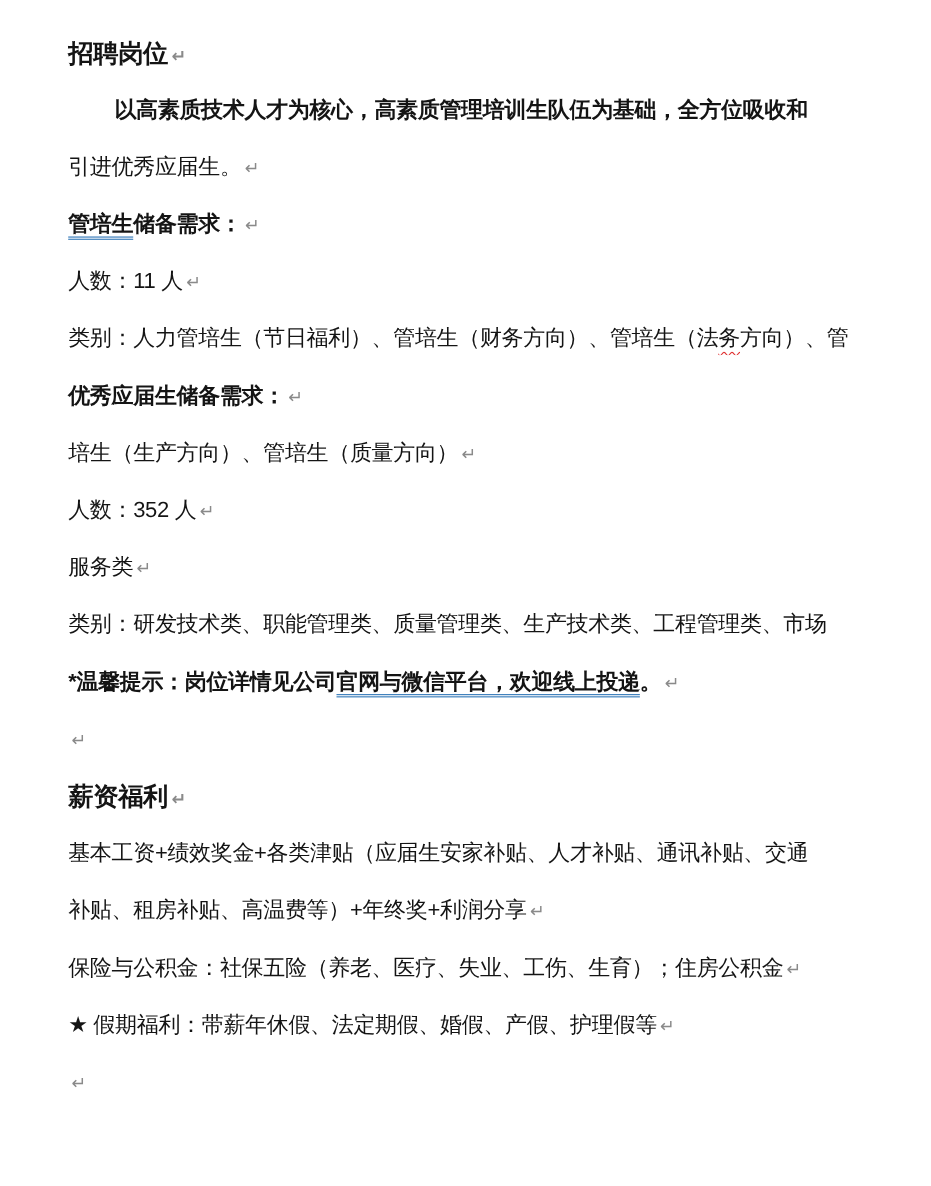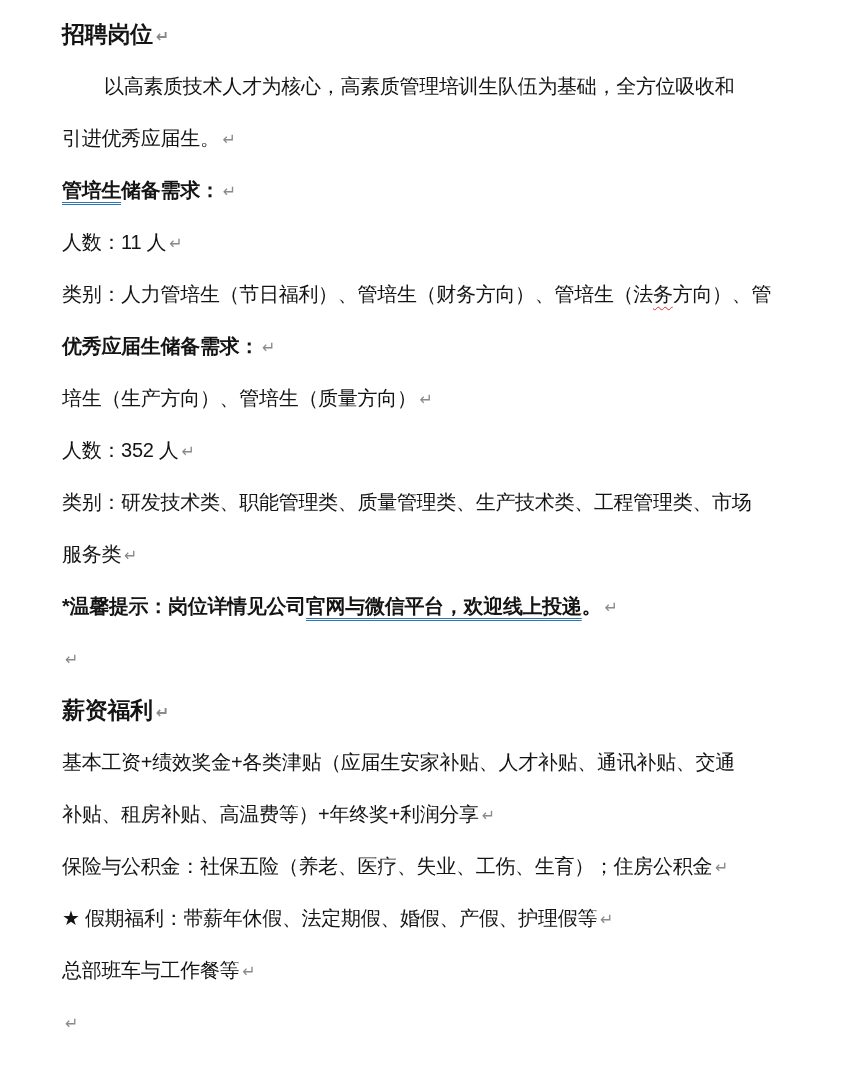--- a/index.html
+++ b/index.html
@@ -3,28 +3,28 @@
 <meta charset="utf-8">
 <style>
   html,body{margin:0;padding:0;background:#ffffff;}
   body{
     width:846px;height:1078px;overflow:hidden;
     font-family:"Liberation Sans","DejaVu Sans",sans-serif;
     color:#141414;
   }
   .page{
     width:846px;height:956px;box-sizing:border-box;
-    padding:8px 56px 0 62px;background:#ffffff;
+    padding:22px 56px 0 62px;background:#ffffff;
   }
   .line{
     height:52px;line-height:52px;white-space:nowrap;
     font-size:20px;letter-spacing:-0.3px;
   }
   .line.heading{font-size:23px;font-weight:700;}
-  .line.indent{padding-left:42px;}
+  .line.indent{padding-left:42px;font-weight:bold;}
   .run{display:inline;}
   .run.bold{font-weight:700;}
   .run.grammar{
     text-decoration-line:underline;
     text-decoration-style:double;
     text-decoration-color:#2E75B6;
     text-decoration-thickness:1px;
     text-underline-offset:5px;
   }
   .run.spell{
@@ -45,24 +45,23 @@
 <div class="page">
     <div class="line heading"><span class="run bold">招聘岗位</span><span class="pilcrow">↵</span></div>
     <div class="line body indent"><span class="run">以高素质技术人才为核心，高素质管理培训生队伍为基础，全方位吸收和</span></div>
     <div class="line body"><span class="run">引进优秀应届生。</span><span class="pilcrow">↵</span></div>
     <div class="line body"><span class="run bold grammar">管培生</span><span class="run bold">储备需求：</span><span class="pilcrow">↵</span></div>
     <div class="line body"><span class="run">人数：11 人</span><span class="pilcrow">↵</span></div>
     <div class="line body"><span class="run">类别：人力管培生（节日福利）、管培生（财务方向）、管培生（法</span><span class="run spell">务</span><span class="run">方向）、管</span></div>
     <div class="line body"><span class="run bold">优秀应届生储备需求：</span><span class="pilcrow">↵</span></div>
     <div class="line body"><span class="run">培生（生产方向）、管培生（质量方向）</span><span class="pilcrow">↵</span></div>
     <div class="line body"><span class="run">人数：352 人</span><span class="pilcrow">↵</span></div>
+    <div class="line body"><span class="run">服务类</span><span class="pilcrow">↵</span></div>
     <div class="line body"><span class="run">类别：研发技术类、职能管理类、质量管理类、生产技术类、工程管理类、市场</span></div>
-    <div class="line body"><span class="run">服务类</span><span class="pilcrow">↵</span></div>
     <div class="line body"><span class="run bold">*温馨提示：岗位详情见公司</span><span class="run bold grammar">官网与微信平台，欢迎线上投递</span><span class="run bold">。</span><span class="pilcrow">↵</span></div>
     <div class="line body"><span class="pilcrow">↵</span></div>
     <div class="line heading"><span class="run bold">薪资福利</span><span class="pilcrow">↵</span></div>
     <div class="line body"><span class="run">基本工资+绩效奖金+各类津贴（应届生安家补贴、人才补贴、通讯补贴、交通</span></div>
     <div class="line body"><span class="run">补贴、租房补贴、高温费等）+年终奖+利润分享</span><span class="pilcrow">↵</span></div>
     <div class="line body"><span class="run">保险与公积金：社保五险（养老、医疗、失业、工伤、生育）；住房公积金</span><span class="pilcrow">↵</span></div>
     <div class="line body"><span class="run">★ 假期福利：带薪年休假、法定期假、婚假、产假、护理假等</span><span class="pilcrow">↵</span></div>
-    <div class="line body"><span class="run">总部班车与工作餐等</span><span class="pilcrow">↵</span></div>
     <div class="line body"><span class="pilcrow">↵</span></div>
   </div>
 
 </body></html>

